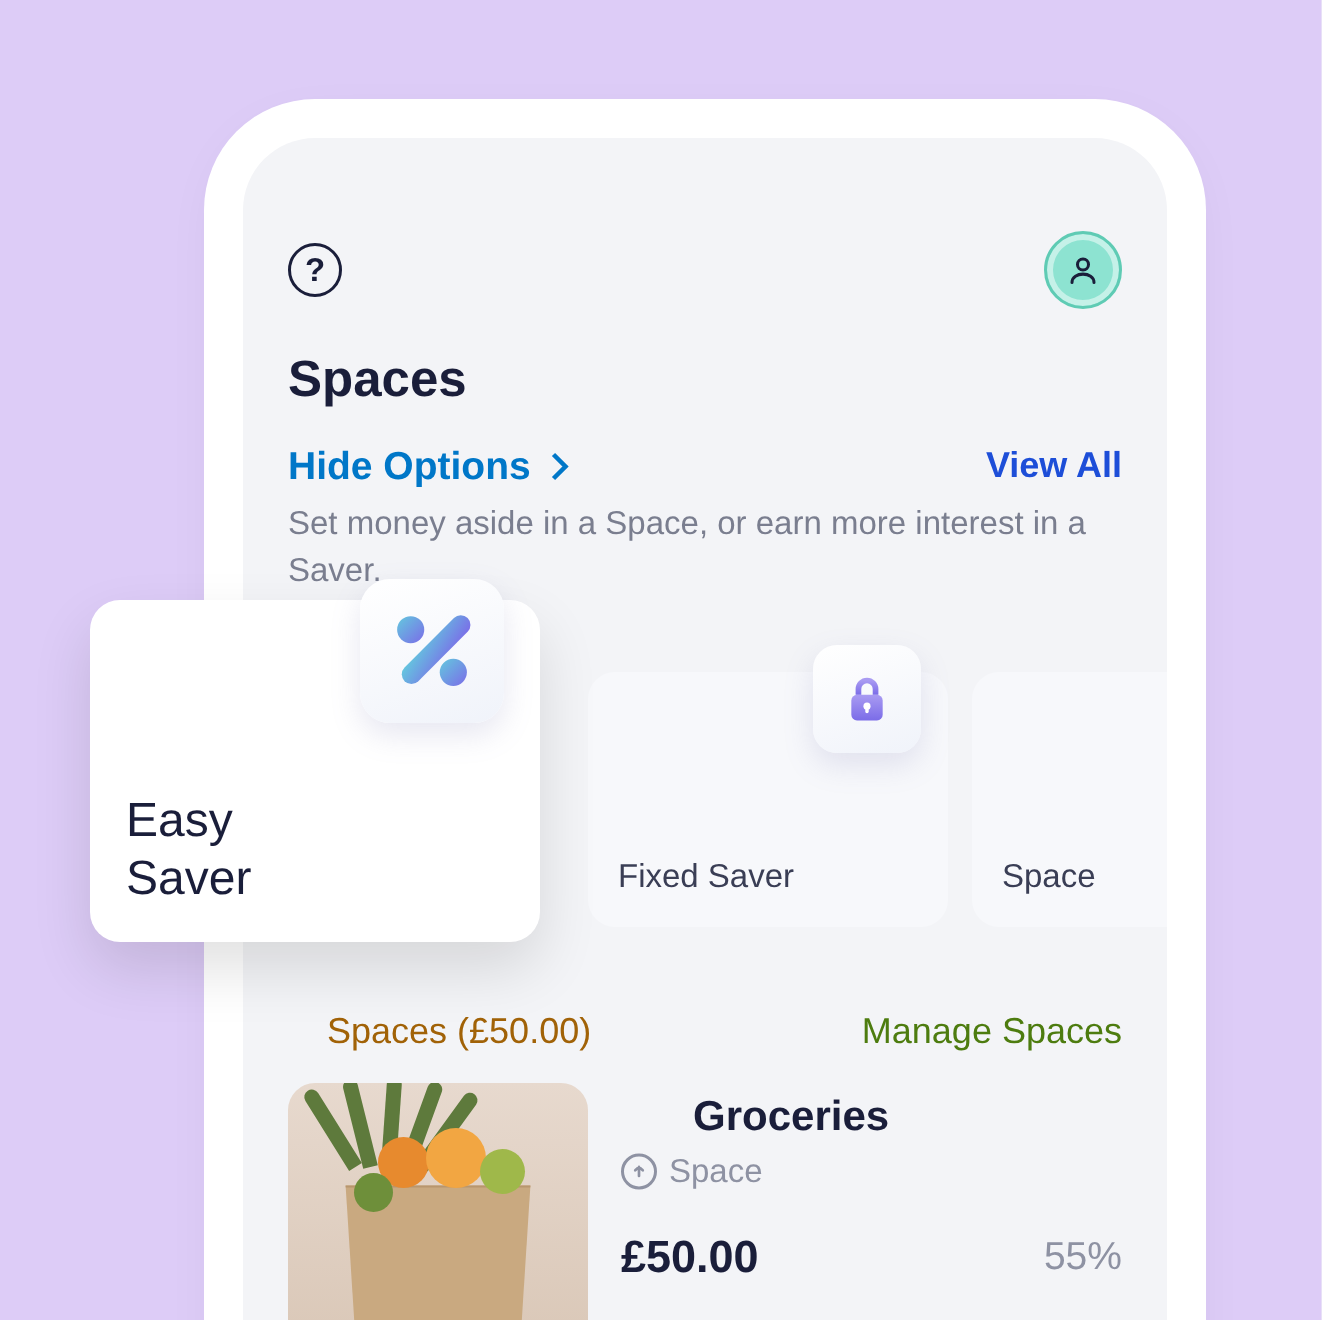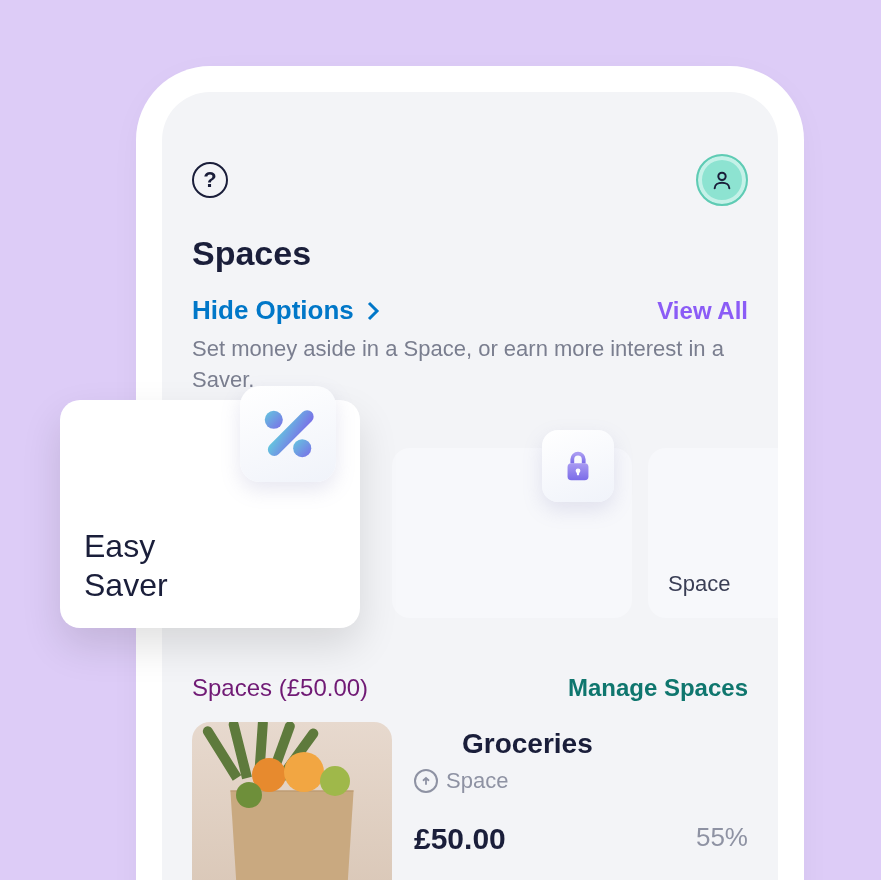--- a/index.html
+++ b/index.html
@@ -77,21 +77,21 @@
     color: #0077C8;
     font-size: 26px;
     font-weight: 600;
     display: flex;
     align-items: center;
     gap: 12px;
     cursor: pointer;
   }
   .chevron { stroke: #0077C8; stroke-width: 3; fill: none; }
   .view-all {
-    color: #8b5cf6;
+    color: #1d4ed8;
     font-size: 24px;
     font-weight: 600;
     cursor: pointer;
   }
   .subtitle {
     color: #7A7E8F;
     font-size: 22px;
     line-height: 1.4;
     margin-bottom: 34px;
   }
@@ -176,27 +176,28 @@
   }
 
   
   .list-header {
     display: flex;
     justify-content: space-between;
     align-items: baseline;
     margin-bottom: 20px;
   }
   .list-title {
-    color: #701a75;
+    color: #a16207;
     font-size: 24px;
+    margin-left: 26px;
   }
   .manage-link {
-    color: #0f766e;
+    color: #4d7c0f;
     font-size: 24px;
-    font-weight: 700;
+    font-weight: 400;
     cursor: pointer;
   }
 
   
   .space-item {
     display: flex;
     gap: 22px;
   }
   .space-thumb {
     width: 200px;
@@ -299,20 +300,23 @@
                     <stop offset="1" stop-color="#7B6CE8"></stop>
                   </linearGradient>
                 </defs>
               <rect x="9" y="17" width="22" height="18" rx="4" fill="url(#gl)"></rect>
               <path d="M14 17v-4a6 6 0 0 1 12 0v4" stroke="url(#gl)" stroke-width="4" fill="none"></path>
               <circle cx="20" cy="25" r="2.5" fill="#fff"></circle>
               <rect x="18.8" y="25" width="2.4" height="5" rx="1.2" fill="#fff"></rect>
             </svg>
           </div>
         </div>
+        <div class="label">
+          <div style="white-space:pre-line">Fixed Saver</div>
+        </div>
       </div>
 
       <div class="card-secondary card-space">
         <div class="label">Space</div>
       </div>
     </div>
 
     <div class="list-header">
       <div class="list-title">Spaces (£50.00)</div>
       <div class="manage-link">Manage Spaces</div>

